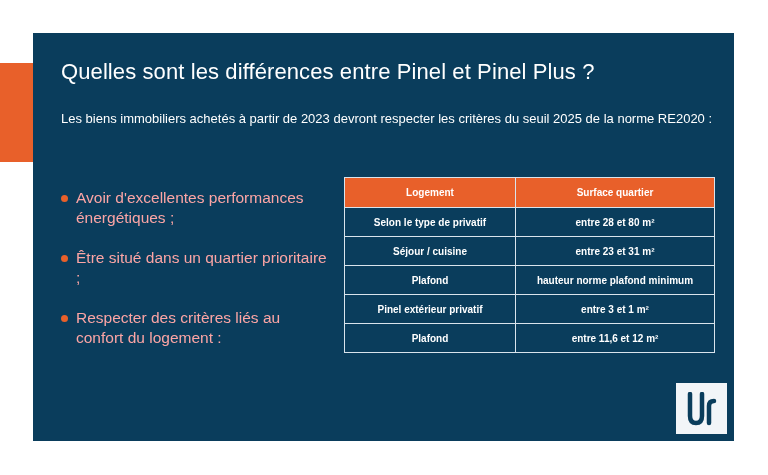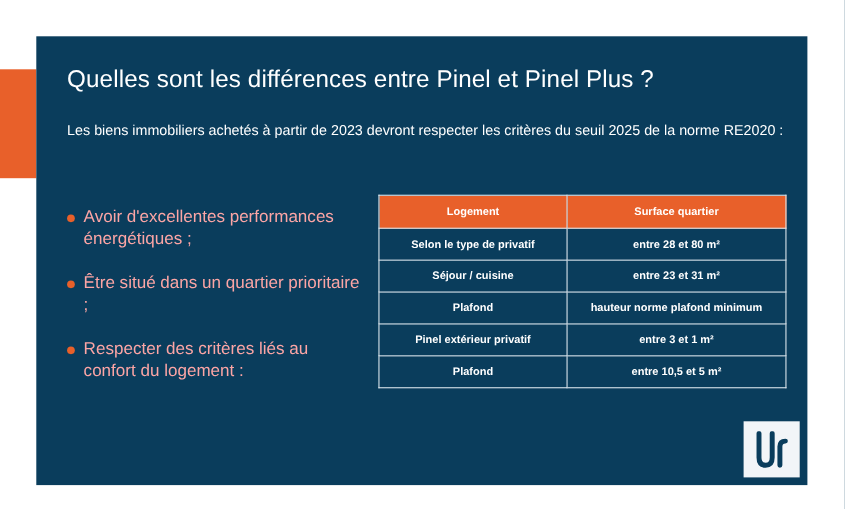--- a/index.html
+++ b/index.html
@@ -104,21 +104,21 @@
         <tr>
           <td>Plafond</td>
           <td>hauteur norme plafond minimum</td>
         </tr>
         <tr>
           <td>Pinel extérieur privatif</td>
           <td>entre 3 et 1 m²</td>
         </tr>
         <tr>
           <td>Plafond</td>
-          <td>entre 10,5 et 5 m²</td>
+          <td>entre 11,6 et 12 m²</td>
         </tr>
       </tbody>
     </table>
   </div>
 
   <div class="logo">
     <svg width="30" height="34" viewBox="0 0 30 34">
       <path d="M3 2 L3 24 Q3 31 9 31 Q15 31 15 24 L15 2" fill="none" stroke="#0a3d5c" stroke-width="4.5" stroke-linecap="round"></path>
       <path d="M22 31 L22 14 Q22 9 27 9" fill="none" stroke="#0a3d5c" stroke-width="4.5" stroke-linecap="round"></path>
     </svg>

